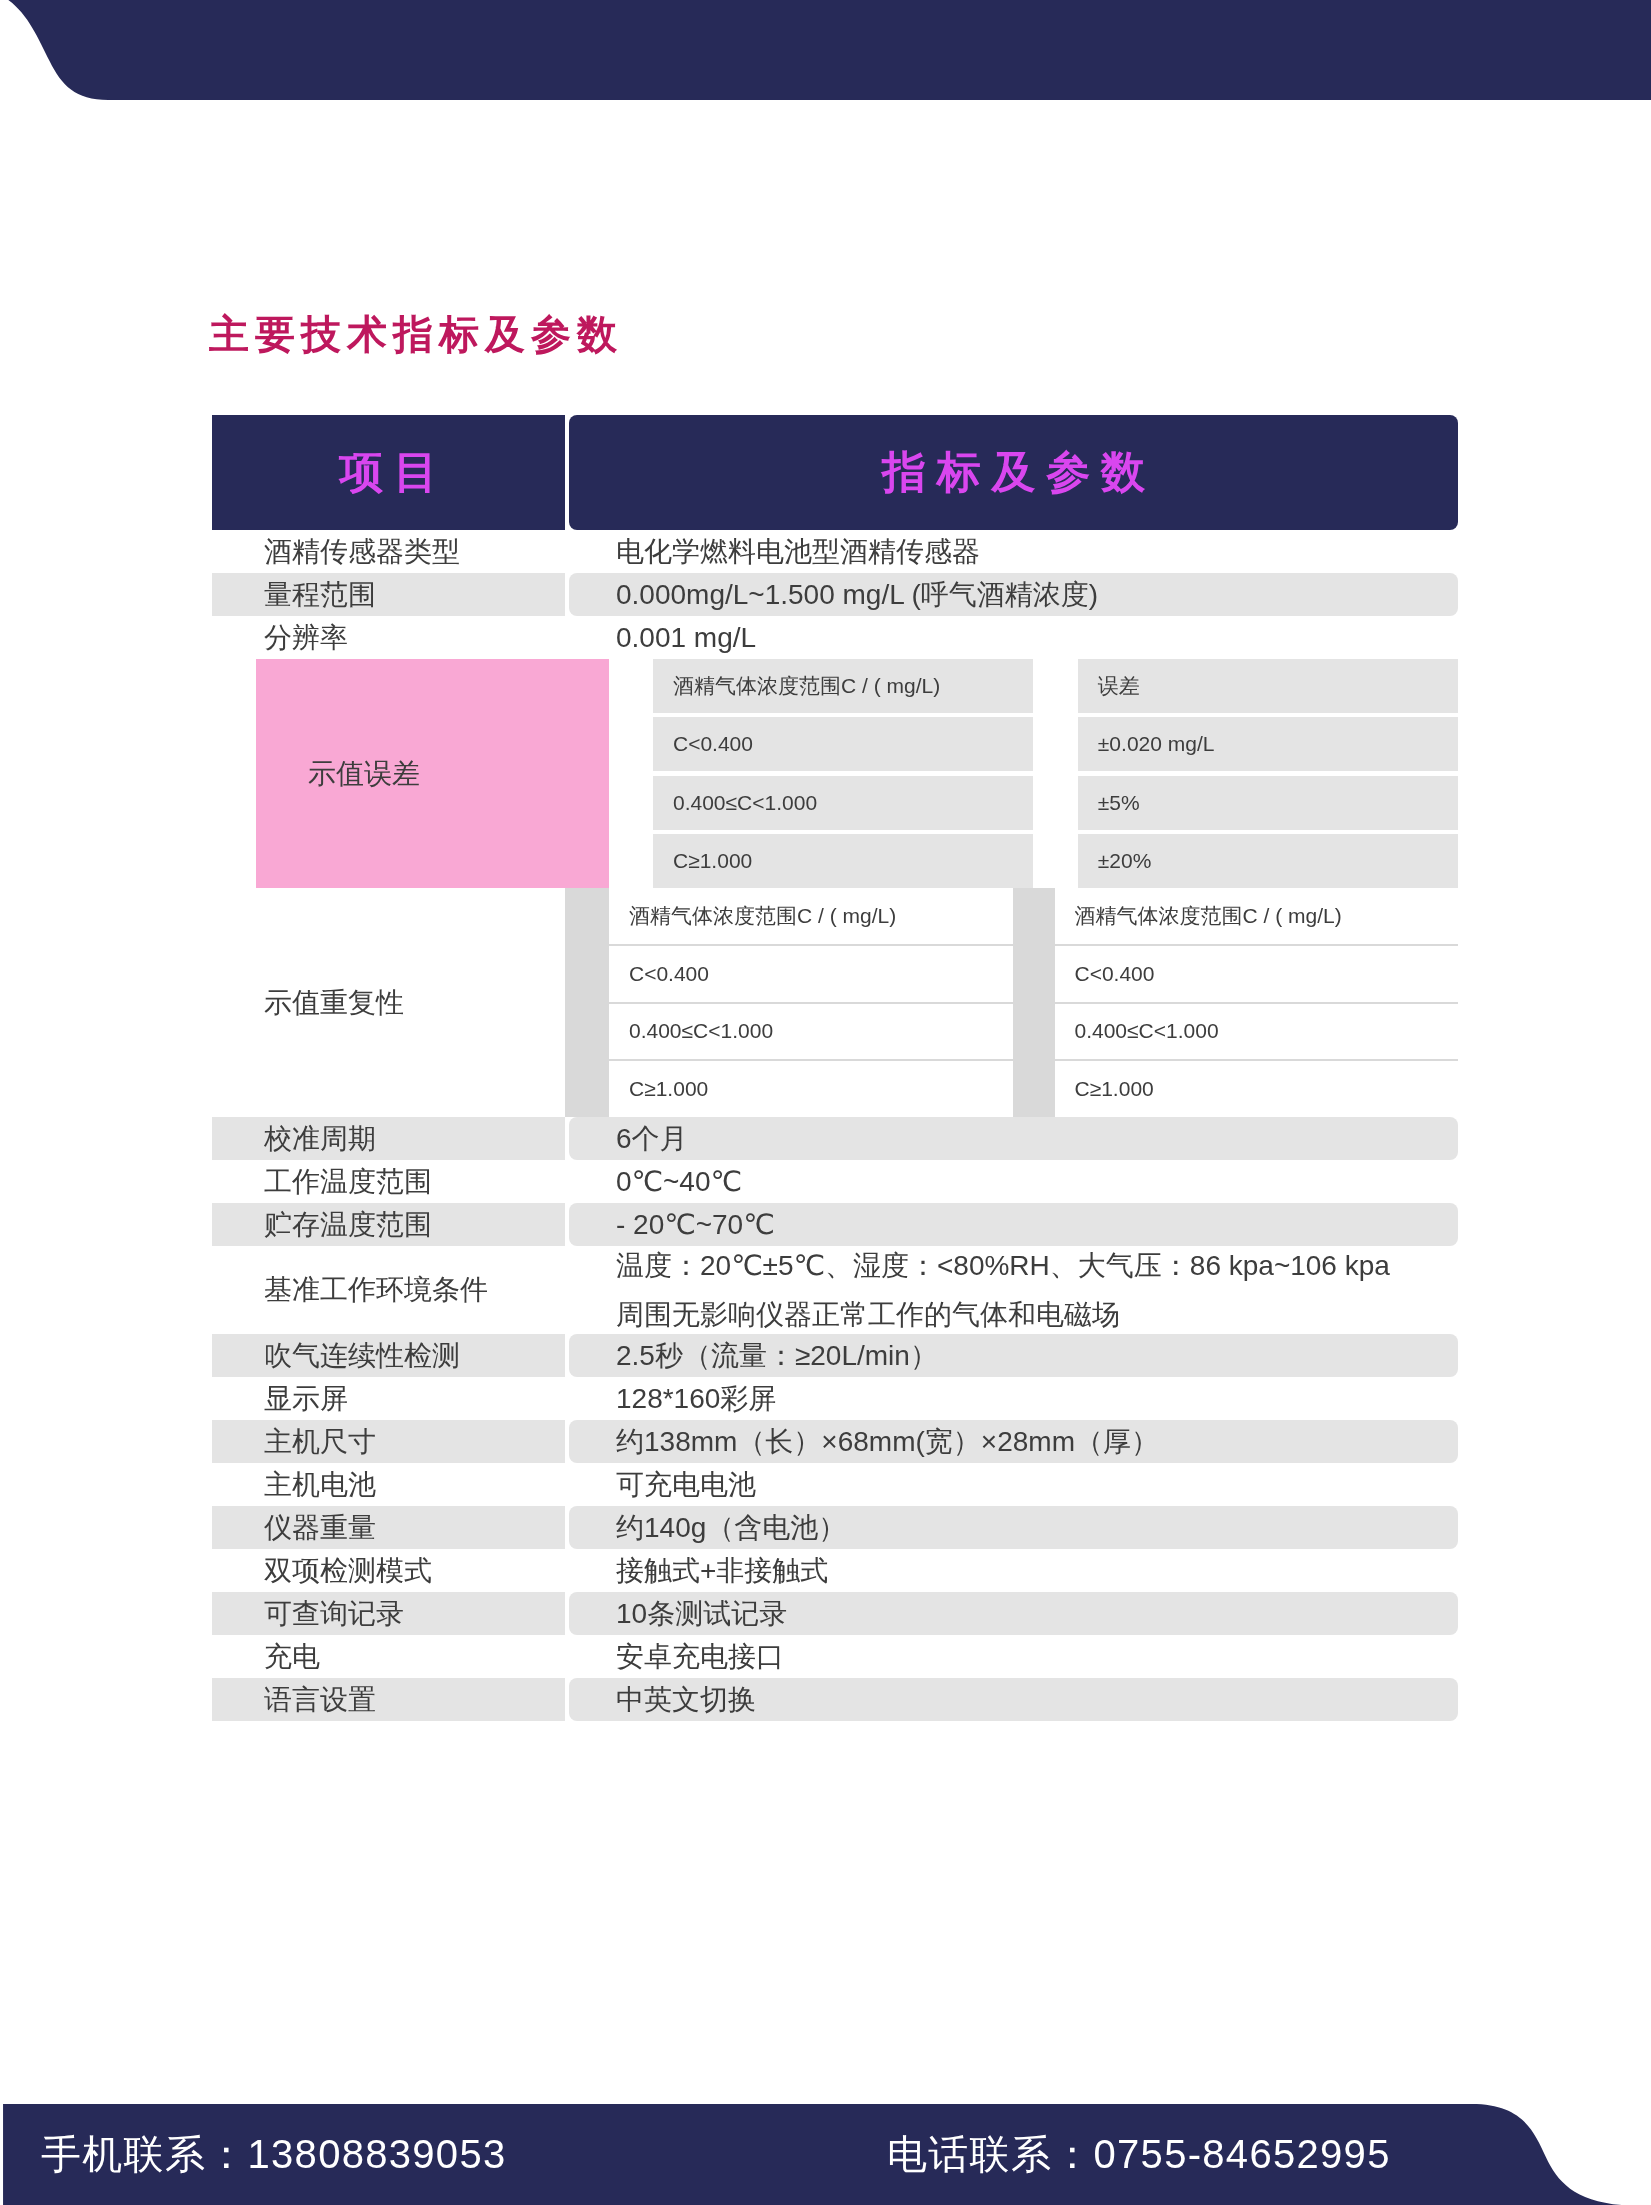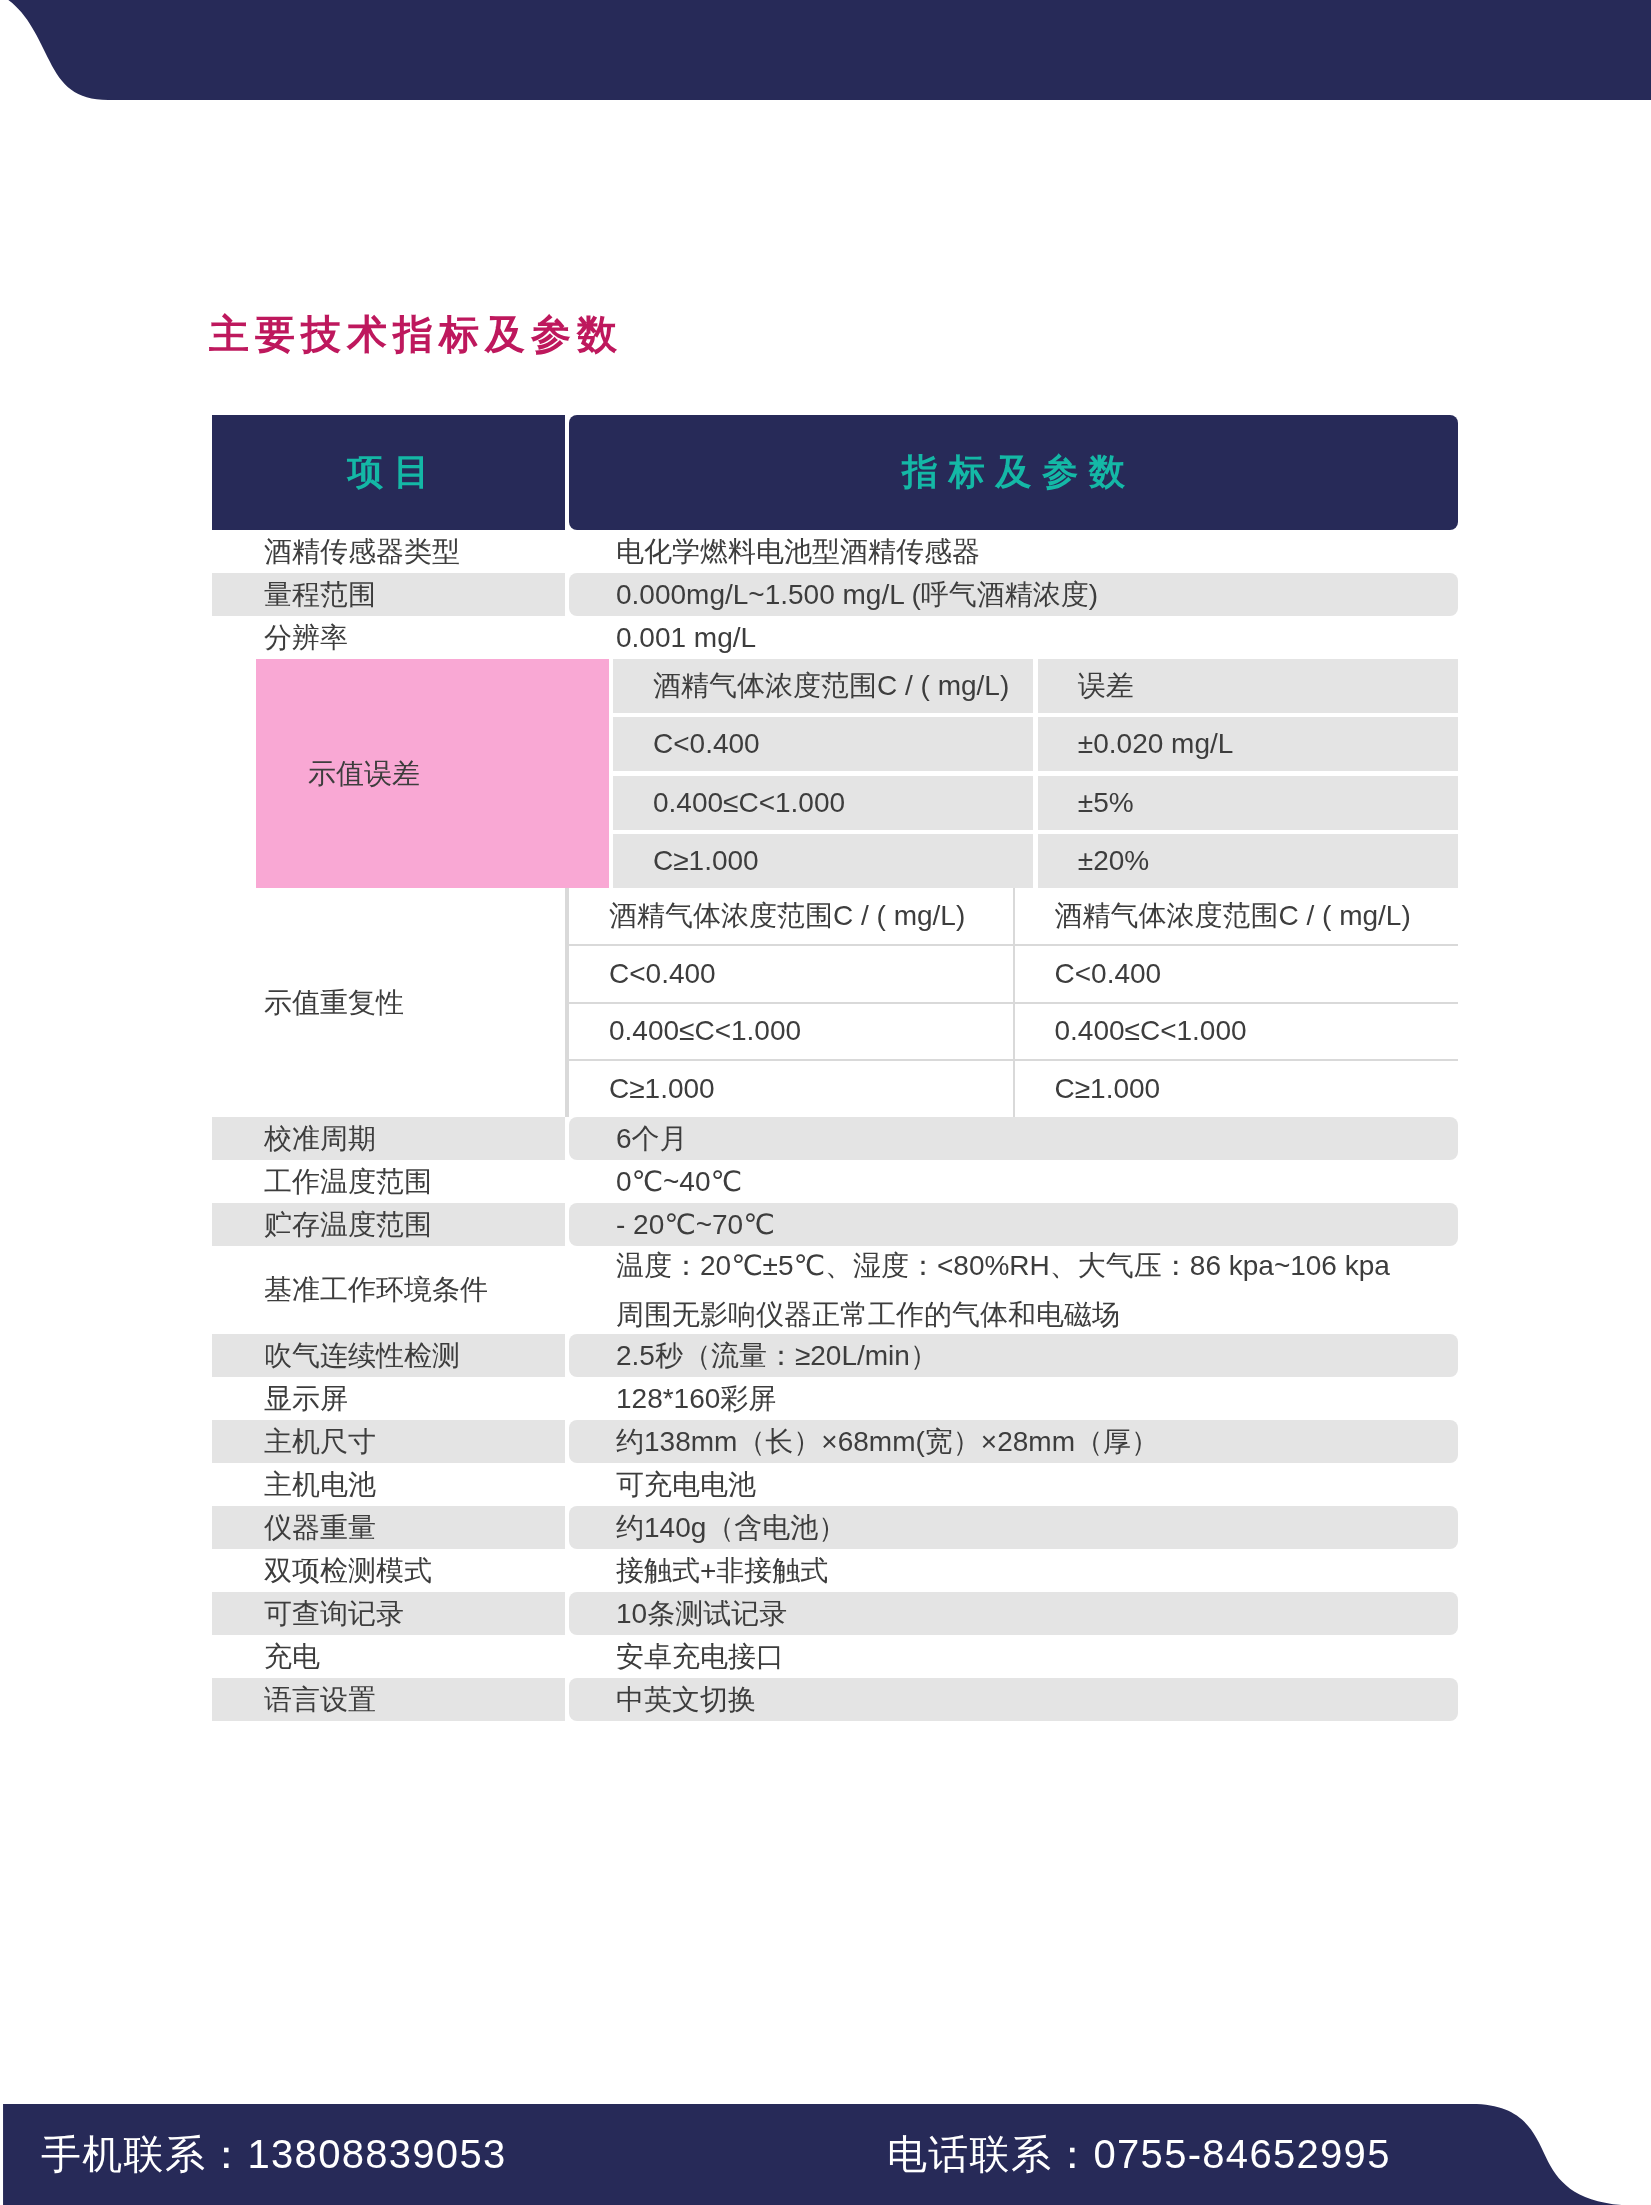--- a/index.html
+++ b/index.html
@@ -22,38 +22,38 @@
     flex:0 0 353px;width:353px;display:flex;align-items:center;
     padding-left:52px;box-sizing:border-box;font-size:28px;
   }
   .trow .vdiv{flex:0 0 4px;width:4px;background:#ffffff;}
   .trow .c2{
     flex:1;display:flex;align-items:center;
     padding-left:47px;box-sizing:border-box;font-size:28px;border-radius:8px;
   }
   .trow.head{height:115px;}
   .trow.head .c1,.trow.head .c2{
-    background:#272A58;color:#14b8a6;font-size:36px;font-weight:bold;
+    background:#272A58;color:#d946ef;font-size:44px;font-weight:bold;
     justify-content:center;padding-left:0;letter-spacing:10.7px;text-indent:10.7px;
   }
   .trow.simple{height:43px;}
   .trow.white .c1,.trow.white .c2{background:#ffffff;}
   .trow.gray .c1,.trow.gray .c2{background:#E4E4E4;}
   .trow.tall{height:88px;}
   .trow.tall .c2{
     flex-direction:column;align-items:flex-start;justify-content:center;line-height:1.75;
   }
   .block{height:229px;}
   .block .c1{align-items:center;}
   .subgrid{
     flex:1;display:grid;grid-template-columns:1fr 1fr;grid-auto-rows:1fr;
   }
   .scell{
-    display:flex;align-items:center;padding-left:40px;
-    box-sizing:border-box;font-size:28px;
+    display:flex;align-items:center;padding-left:20px;
+    box-sizing:border-box;font-size:21px;margin-left:40px;
   }
   .gray-block .c1{background:#f9a8d4;margin-left:44px;}
   .gray-block .vdiv{background:#ffffff;}
   .gray-block .subgrid{gap:4.7px;background:#ffffff;}
   .gray-block .scell{background:#E4E4E4;}
   .white-block .c1{background:#ffffff;}
   .white-block .vdiv{background:#D9D9D9;}
   .white-block .subgrid{gap:2px;background:#D9D9D9;}
   .white-block .scell{background:#ffffff;}
   .footer-contacts{

